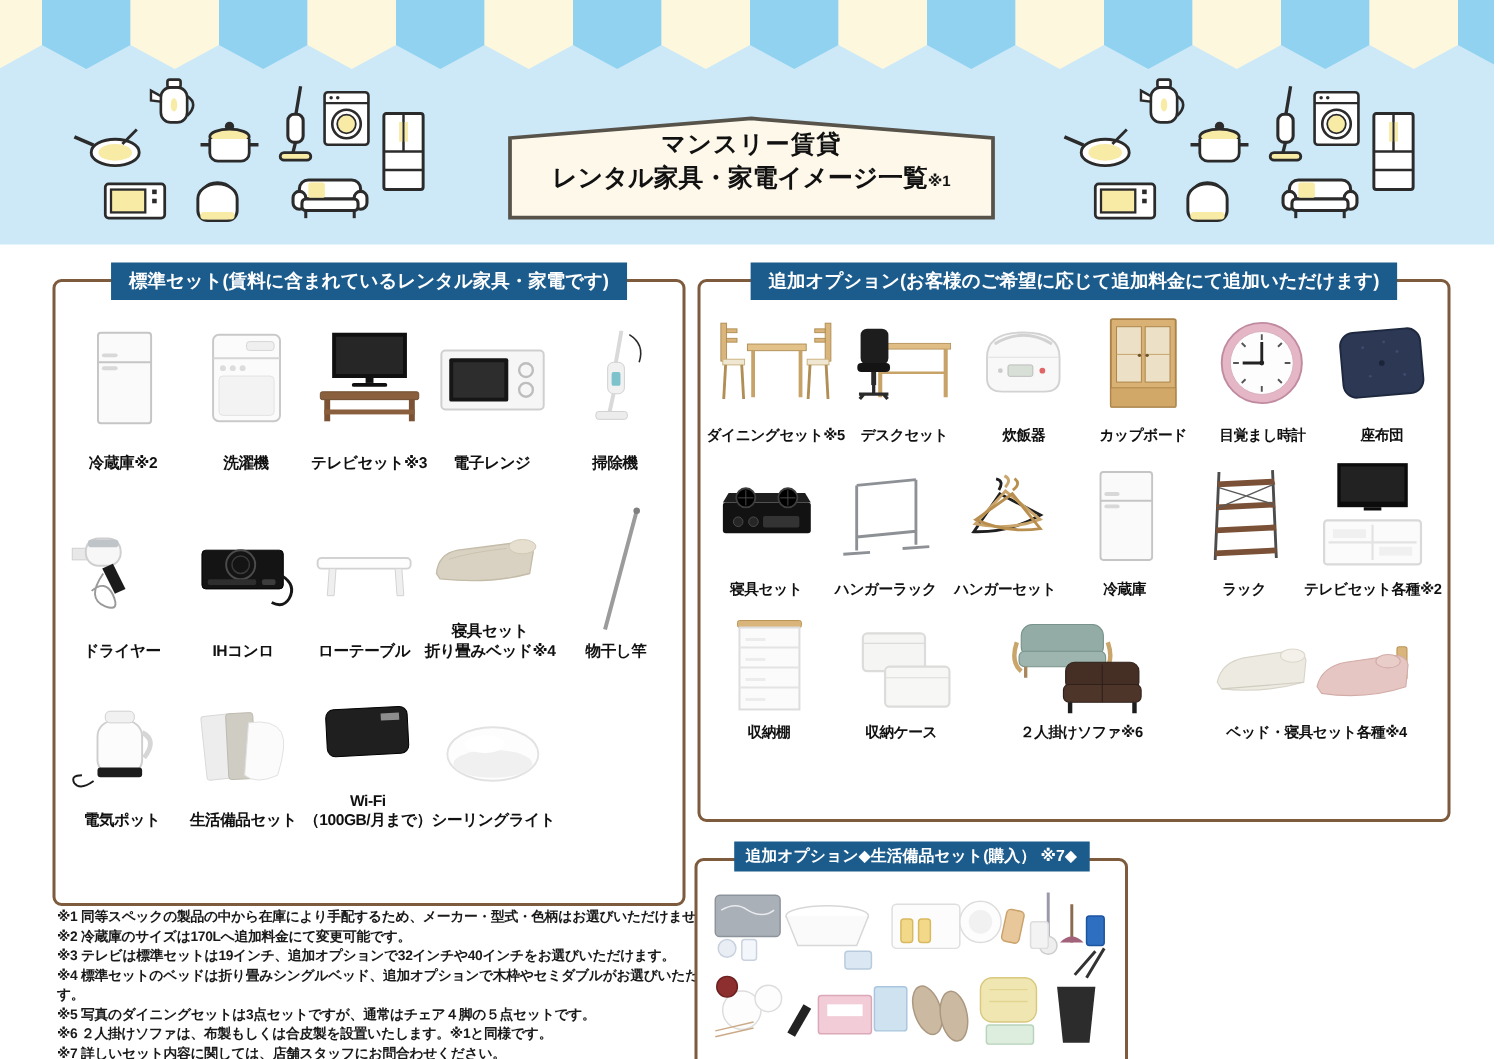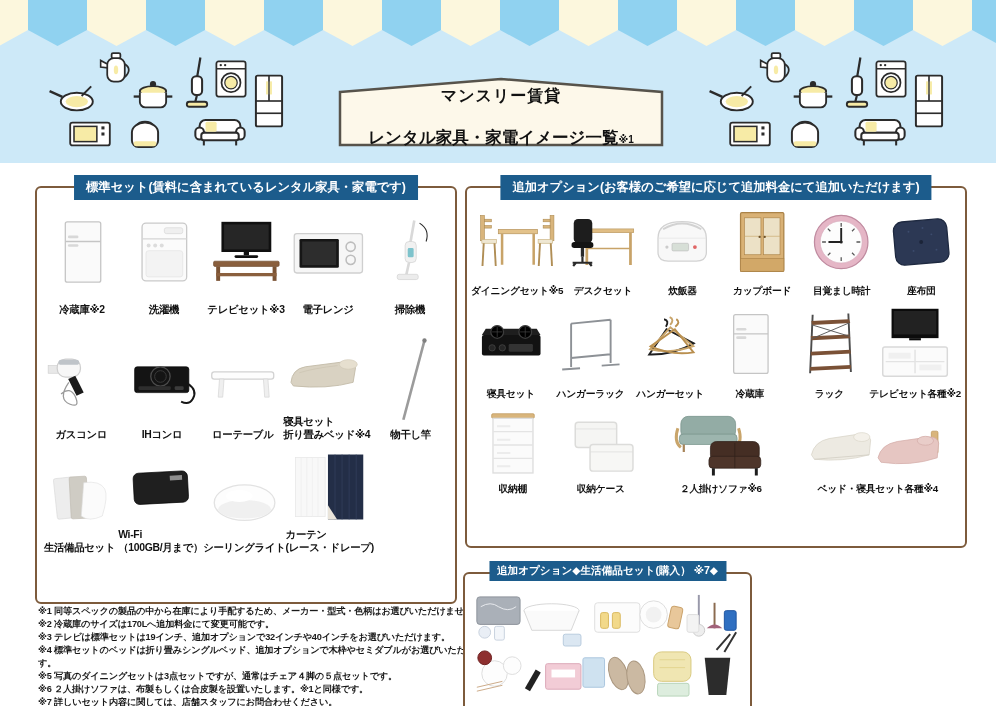--- a/index.html
+++ b/index.html
@@ -7,21 +7,21 @@
         font-family:"Liberation Sans","DejaVu Sans",sans-serif;color:#111;}
   
   .band{position:absolute;left:0;top:0;width:1000px;height:163px;background:#cde9f8;}
   .awning{position:absolute;left:0;top:0;}
   .deco{position:absolute;}
   
   .titlebox{position:absolute;left:337px;top:76px;width:328px;height:72px;}
   .titlebox svg{position:absolute;left:0;top:0;}
   .title-text{position:absolute;left:0;top:10px;width:100%;text-align:center;font-weight:700;}
   .title-line1{font-size:16px;letter-spacing:1px;}
-  .title-line2{font-size:16.5px;margin-top:20px;}
+  .title-line2{font-size:16.5px;margin-top:1px;}
   .title-note{font-size:10px;font-weight:700;}
   
   .secbox{position:absolute;background:#fff;border:2px solid #7d5b3c;border-radius:6px;}
   .sec-standard{left:35px;top:186px;width:418px;height:414px;}
   .sec-optional{left:465px;top:186px;width:498px;height:358px;}
   .sec-life{left:463px;top:552px;width:285px;height:146px;margin-top:20px;}
   .sec-disaster{left:757px;top:552px;width:206px;height:146px;}
   .hdrbar{position:absolute;top:-13px;left:50%;transform:translateX(-50%);
           background:#1c5c8c;color:#fff;font-weight:700;white-space:nowrap;
           padding:4px 12px;font-size:12.3px;letter-spacing:0;}
@@ -29,21 +29,21 @@
   
   .grid{display:grid;}
   .g-std{padding:16px 4px 0 4px;row-gap:8px;}
   .row5{display:grid;grid-template-columns:repeat(5,1fr);}
   .row6{display:grid;grid-template-columns:repeat(6,1fr);}
   .row4{display:grid;grid-template-columns:17% 19% 30% 34%;}
   .tile{display:flex;flex-direction:column;align-items:center;justify-content:flex-end;}
   .ph{display:block;max-width:96%;}
   .ph.h96{height:96px;} .ph.h88{height:88px;} .ph.h76{height:76px;}
   .ph.h80{height:80px;} .ph.h82{height:82px;} .ph.h74{height:74px;}
-  .cap{font-size:10.4px;font-weight:700;text-align:left;line-height:1.25;margin-top:3px;
+  .cap{font-size:10.4px;font-weight:700;text-align:center;line-height:1.25;margin-top:3px;
        letter-spacing:-0.3px;white-space:nowrap;}
   .sec-optional .cap{font-size:9.8px;}
   
   .footnotes{position:absolute;left:38px;top:605px;width:448px;
              font-size:9.2px;font-weight:700;line-height:1.42;letter-spacing:-0.2px;color:#1a1a1a;}
   
   .collage{position:absolute;left:4px;top:8px;}
   .defs{position:absolute;width:0;height:0;overflow:hidden;}
 </style>
 </head>
@@ -549,21 +549,21 @@
               <use href="#p-vacuum"></use>
             </svg>
           <div class="cap"><span>掃除機</span></div>
         </div>
       </div>
       <div class="row5">
         <div class="tile">
           <svg class="ph h88" viewBox="0 0 120 100">
               <use href="#p-hairdryer"></use>
             </svg>
-          <div class="cap"><span>ガスコンロ</span></div>
+          <div class="cap"><span>ドライヤー</span></div>
         </div>
         <div class="tile">
           <svg class="ph h88" viewBox="0 0 120 100">
               <use href="#p-ih"></use>
             </svg>
           <div class="cap"><span>IHコンロ</span></div>
         </div>
         <div class="tile">
           <svg class="ph h88" viewBox="0 0 120 100">
               <use href="#p-lowtable"></use>
@@ -579,41 +579,41 @@
         <div class="tile">
           <svg class="ph h88" viewBox="0 0 60 100">
               <use href="#p-pole"></use>
             </svg>
           <div class="cap"><span>物干し竿</span></div>
         </div>
       </div>
       <div class="row5">
         <div class="tile">
           <svg class="ph h76" viewBox="0 0 120 100">
+              <use href="#p-pot"></use>
+            </svg>
+          <div class="cap"><span>電気ポット</span></div>
+        </div>
+        <div class="tile">
+          <svg class="ph h76" viewBox="0 0 120 100">
               <use href="#p-linen"></use>
             </svg>
           <div class="cap"><span>生活備品セット</span></div>
         </div>
         <div class="tile">
           <svg class="ph h76" viewBox="0 0 120 100">
               <use href="#p-wifi"></use>
             </svg>
           <div class="cap"><span>Wi-Fi</span><br><span>（100GB/月まで）</span></div>
         </div>
         <div class="tile">
           <svg class="ph h76" viewBox="0 0 120 100">
               <use href="#p-ceiling"></use>
             </svg>
           <div class="cap"><span>シーリングライト</span></div>
-        </div>
-        <div class="tile">
-          <svg class="ph h76" viewBox="0 0 120 100">
-              <use href="#p-curtain"></use>
-            </svg>
-          <div class="cap"><span>カーテン</span><br><span>(レース・ドレープ)</span></div>
         </div>
       </div>
     </div>
   </section>
 
   <section class="secbox sec-optional">
     <div class="hdrbar">追加オプション(お客様のご希望に応じて追加料金にて追加いただけます)</div>
     <div class="grid g-std" style="padding-top:14px;row-gap:6px;">
       <div class="row6">
         <div class="tile">

